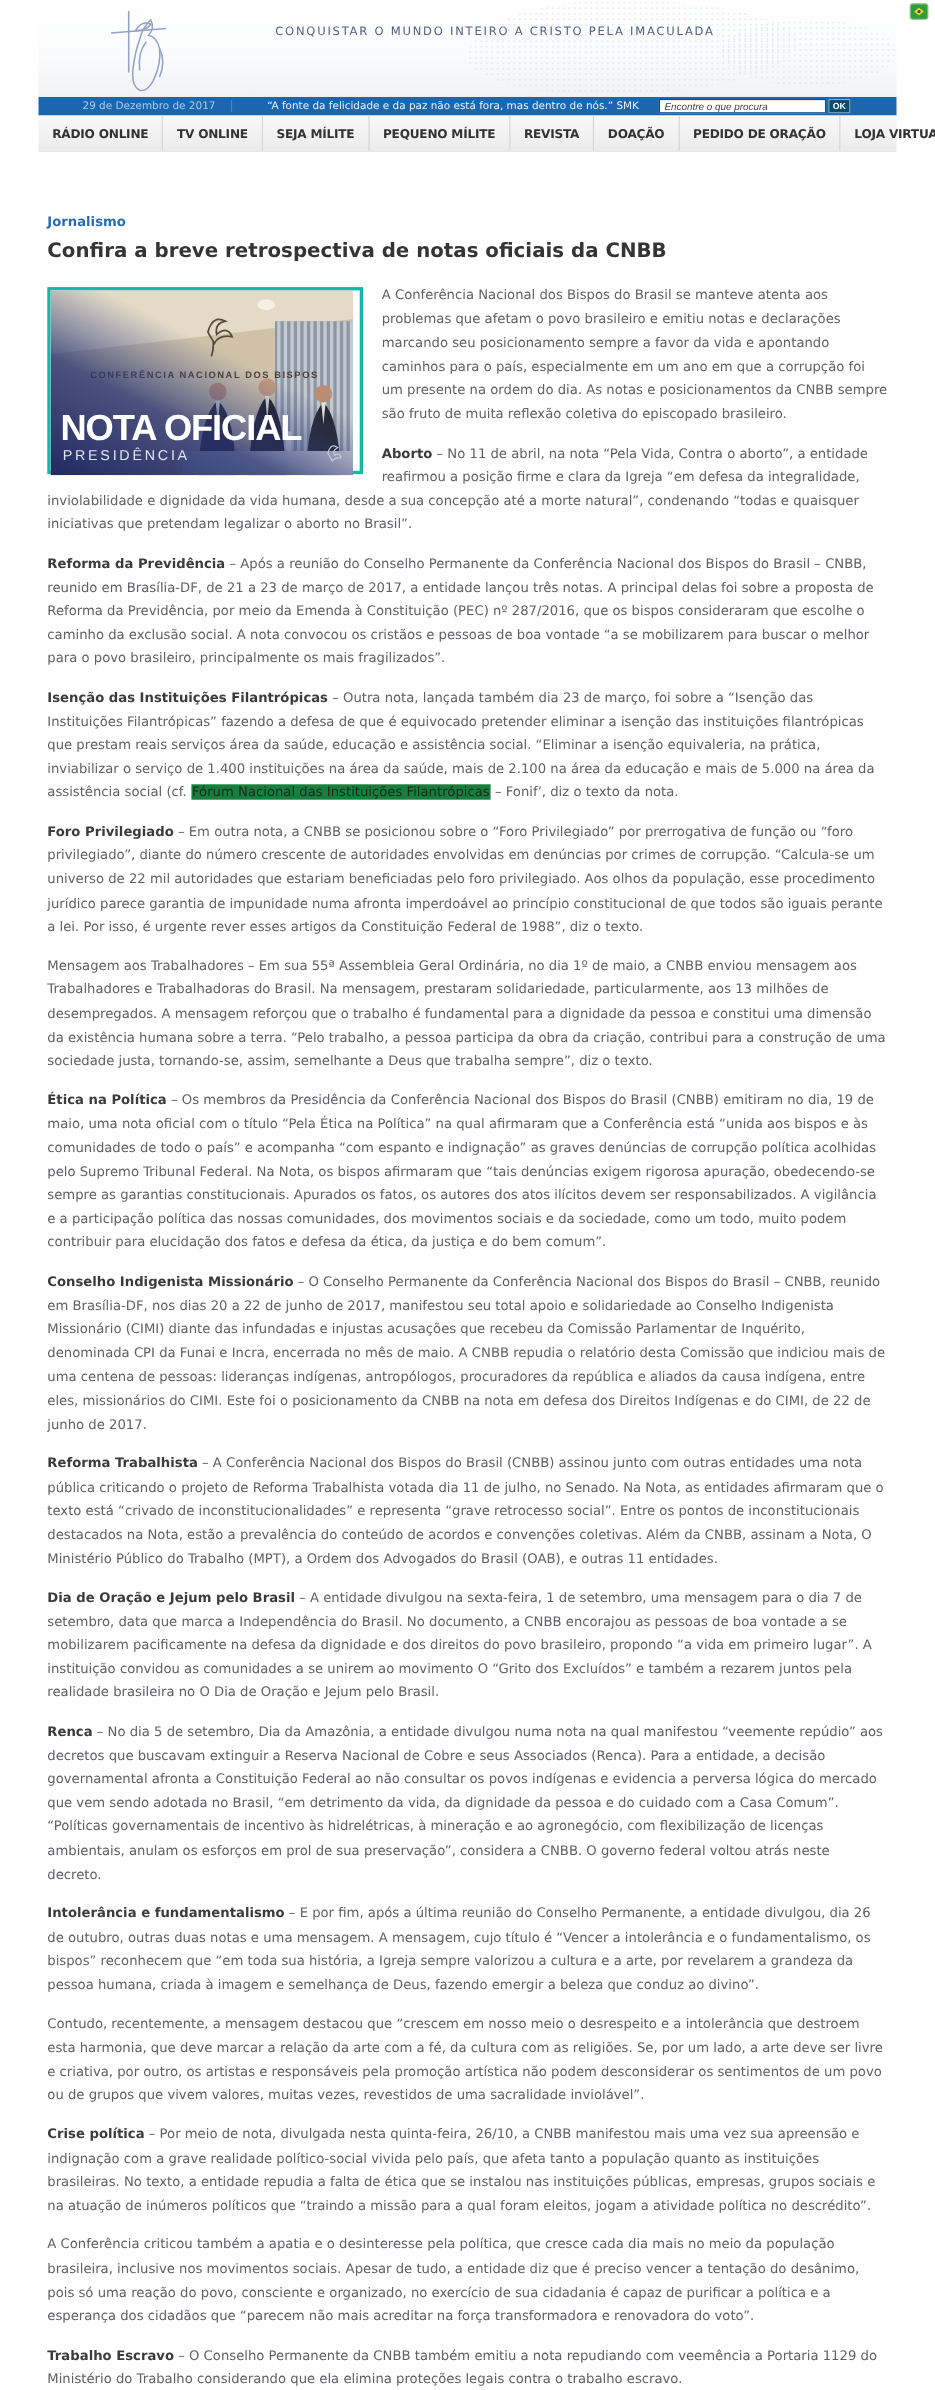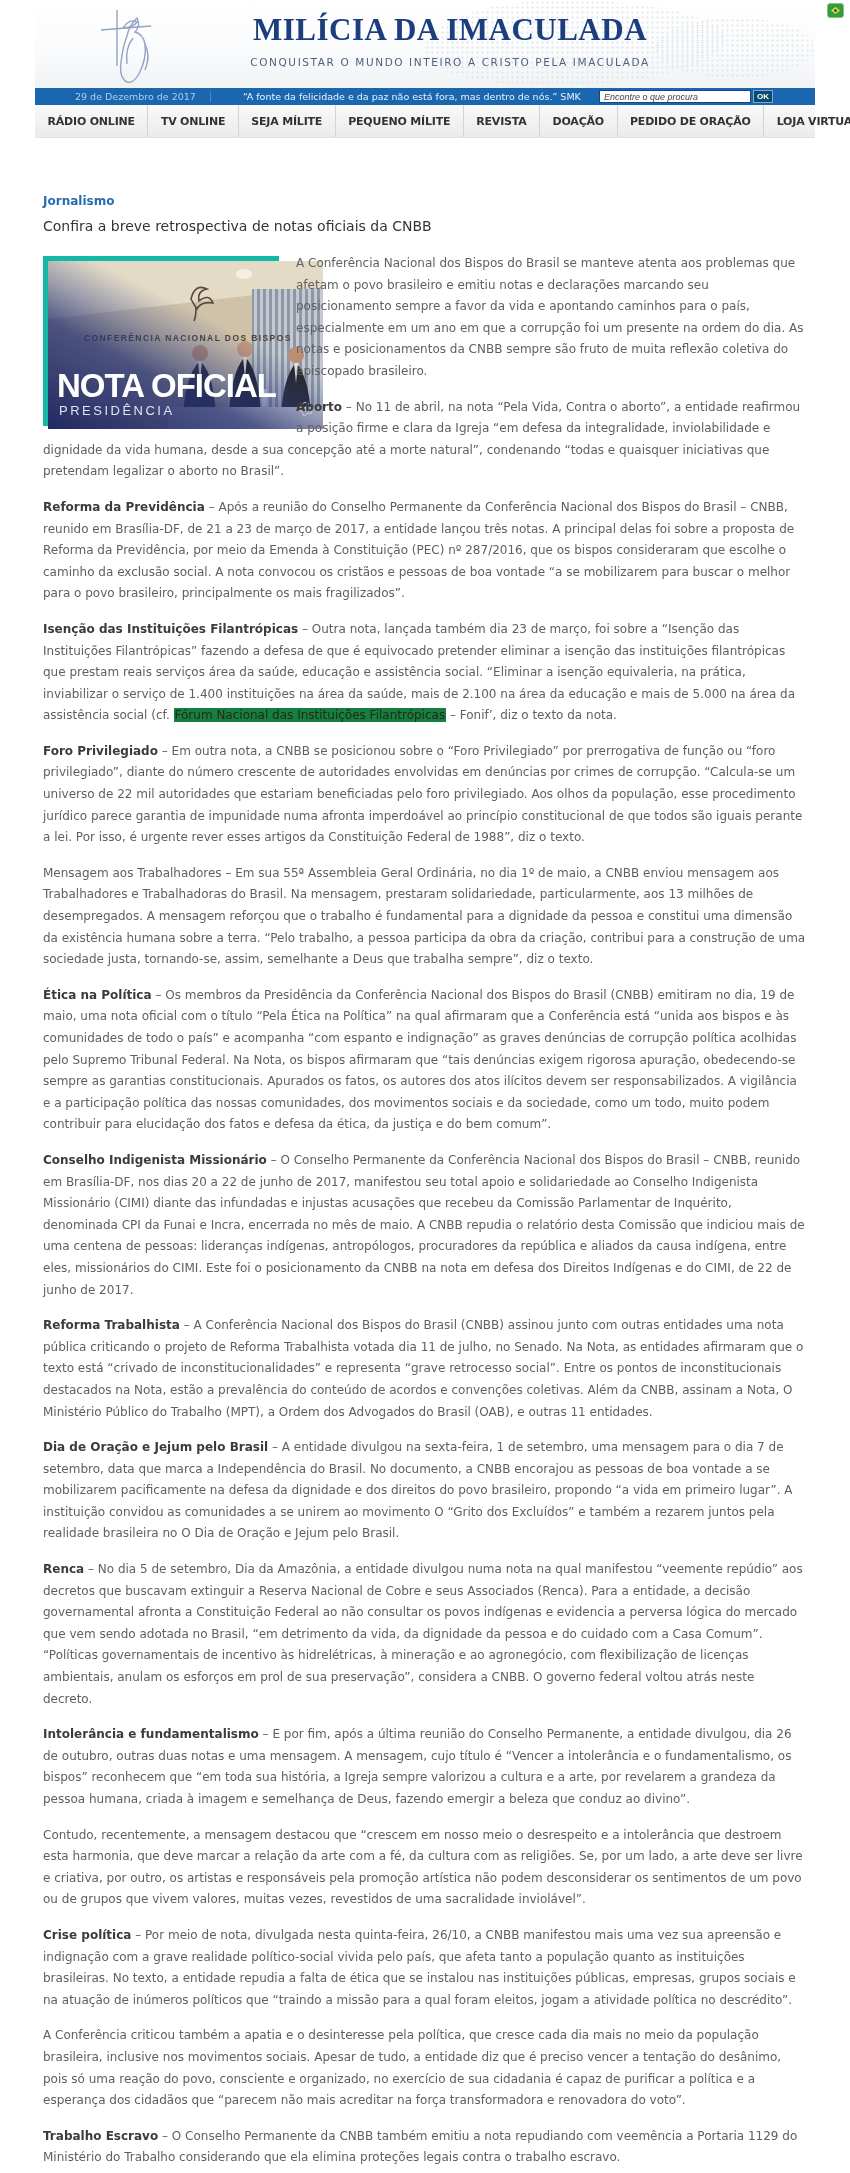--- a/index.html
+++ b/index.html
@@ -57,25 +57,25 @@
   main { padding:0 8px; }
   .section-title { margin-top:56px; font-size:12px; font-weight:bold; color:#2a6cb0;
     cursor:pointer; display:inline-block; }
   .breadcrumb { margin-top:3px; margin-left:6px; font-size:10px; color:#6b97c4; }
   .breadcrumb a { color:#4a86c5; text-decoration:none; cursor:pointer; }
   .meta-row { margin-top:17px; display:flex; justify-content:space-between;
     align-items:flex-end; }
   .datetime { font-size:11px; font-weight:bold; color:#7a7a7a; }
   .font-controls { font-size:12px; font-weight:bold; color:#2a6cb0; padding-right:62px; }
   .font-controls span { cursor:pointer; margin-left:14px; }
-  .article-title { margin-top:9px; font-size:14px; font-weight:normal; color:#343434; }
+  .article-title { margin-top:9px; font-size:18px; font-weight:bold; color:#343434; }
 
   .article-body { margin-top:19px; font-size:12px; line-height:1.8; color:#5f6063; }
-  .article-image { float:left; width:236px; height:170px; margin:3px 17px 6px 0;
-    border:5px solid #14b8a6; }
+  .article-image { float:left; width:287px; height:170px; margin:3px 17px 6px 0;
+    border:3px solid #14b8a6; }
   .para { margin-bottom:14px; }
   .para strong { color:#3b3b3d; }
   mark { background:#15803d; color:#26251f; padding:0 1px; }
 
   svg text { font-family:"Liberation Sans", sans-serif; }
 </style>
 </head>
 <body>
 
 <div class="flag-btn">
@@ -95,21 +95,20 @@
           <line x1="24" y1="6" x2="24" y2="62"></line>
           <line x1="8" y1="26" x2="58" y2="22"></line>
           <path d="M30 24 q6 -10 14 -6 q-4 6 -14 6 z" fill="#f4f6fa"></path>
           <path d="M44 14 q4 8 -2 14 q8 2 10 12 q2 14 -6 30 q-6 10 -12 8 q-8 -4 -6 -20 q2 -16 6 -26 q2 -10 10 -18 z"></path>
           <path d="M40 34 q-8 10 -6 26"></path>
           <path d="M52 40 q6 12 0 26"></path>
         </g>
       </svg>
     </div>
     <div class="titles">
-      <div class="site-title">MILÍCIA DA IMACULADA</div>
       <div class="site-subtitle">CONQUISTAR O MUNDO INTEIRO A CRISTO PELA IMACULADA</div>
     </div>
   </header>
 
   <div class="datebar">
     <span class="date">29 de Dezembro de 2017</span>
     <span class="sep"></span>
     <span class="quote">“A fonte da felicidade e da paz não está fora, mas dentro de nós.” SMK</span>
     <span class="searchbox">
       <input type="text" placeholder="Encontre o que procura" style="">

